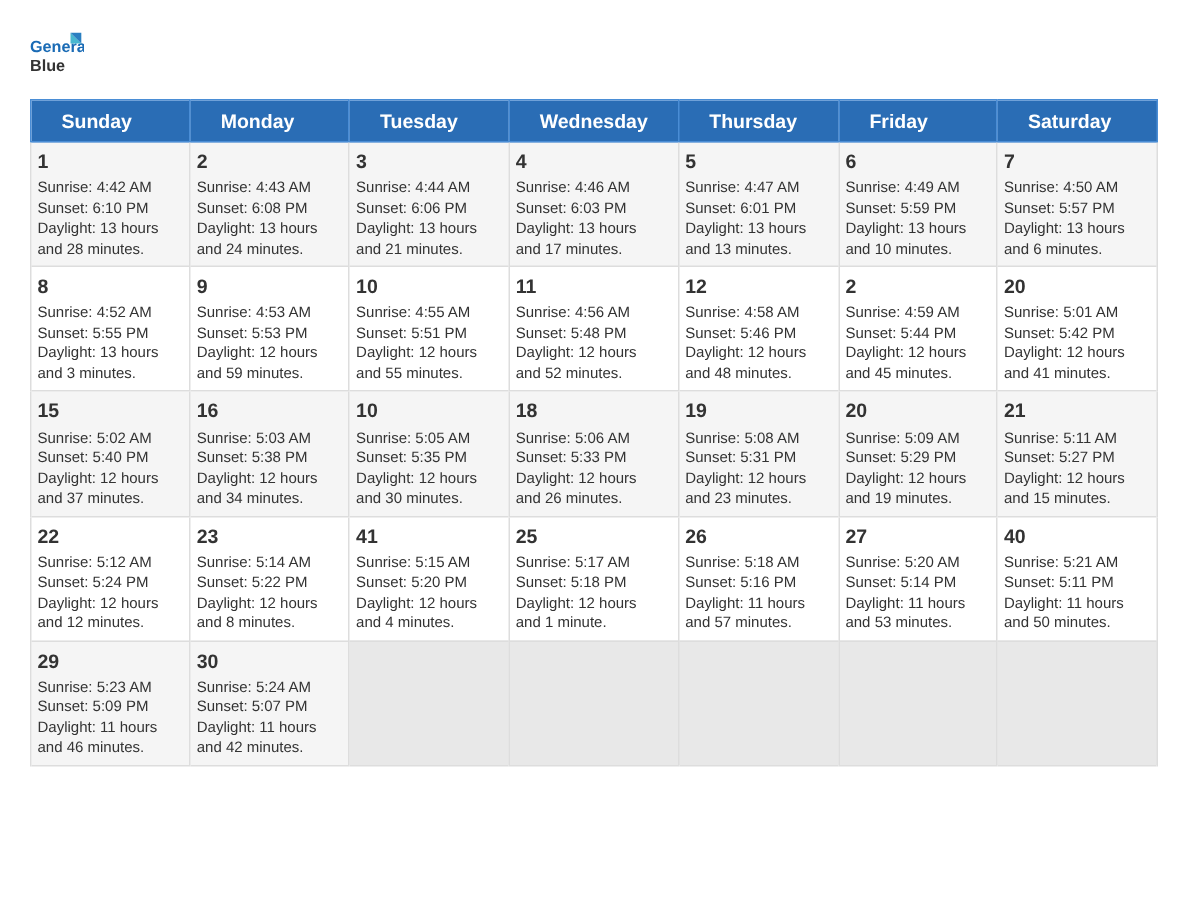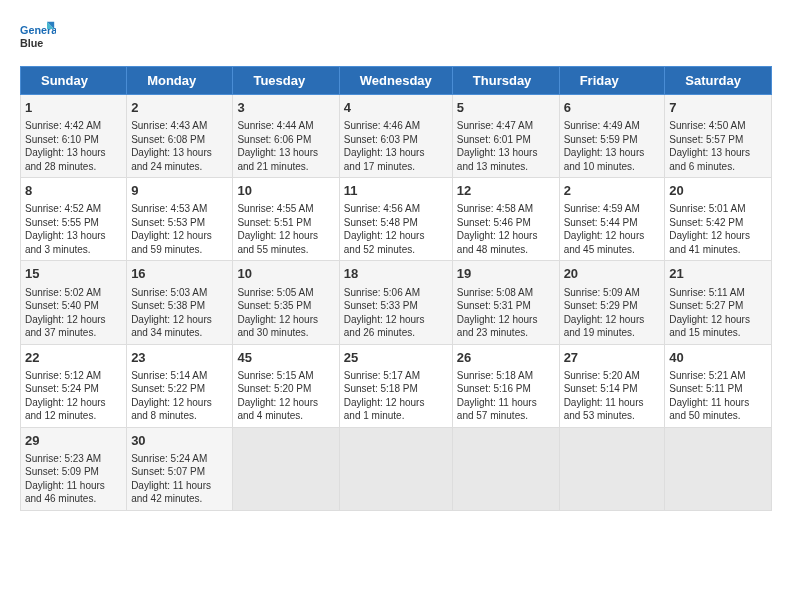--- a/index.html
+++ b/index.html
@@ -215,21 +215,21 @@
       <tr>
         <td>
           <span class="day-num">22</span>
           <div class="cell-content">Sunrise: 5:12 AM<br>Sunset: 5:24 PM<br>Daylight: 12 hours<br>and 12 minutes.</div>
         </td>
         <td>
           <span class="day-num">23</span>
           <div class="cell-content">Sunrise: 5:14 AM<br>Sunset: 5:22 PM<br>Daylight: 12 hours<br>and 8 minutes.</div>
         </td>
         <td>
-          <span class="day-num">45</span>
+          <span class="day-num">41</span>
           <div class="cell-content">Sunrise: 5:15 AM<br>Sunset: 5:20 PM<br>Daylight: 12 hours<br>and 4 minutes.</div>
         </td>
         <td>
           <span class="day-num">25</span>
           <div class="cell-content">Sunrise: 5:17 AM<br>Sunset: 5:18 PM<br>Daylight: 12 hours<br>and 1 minute.</div>
         </td>
         <td>
           <span class="day-num">26</span>
           <div class="cell-content">Sunrise: 5:18 AM<br>Sunset: 5:16 PM<br>Daylight: 11 hours<br>and 57 minutes.</div>
         </td>

